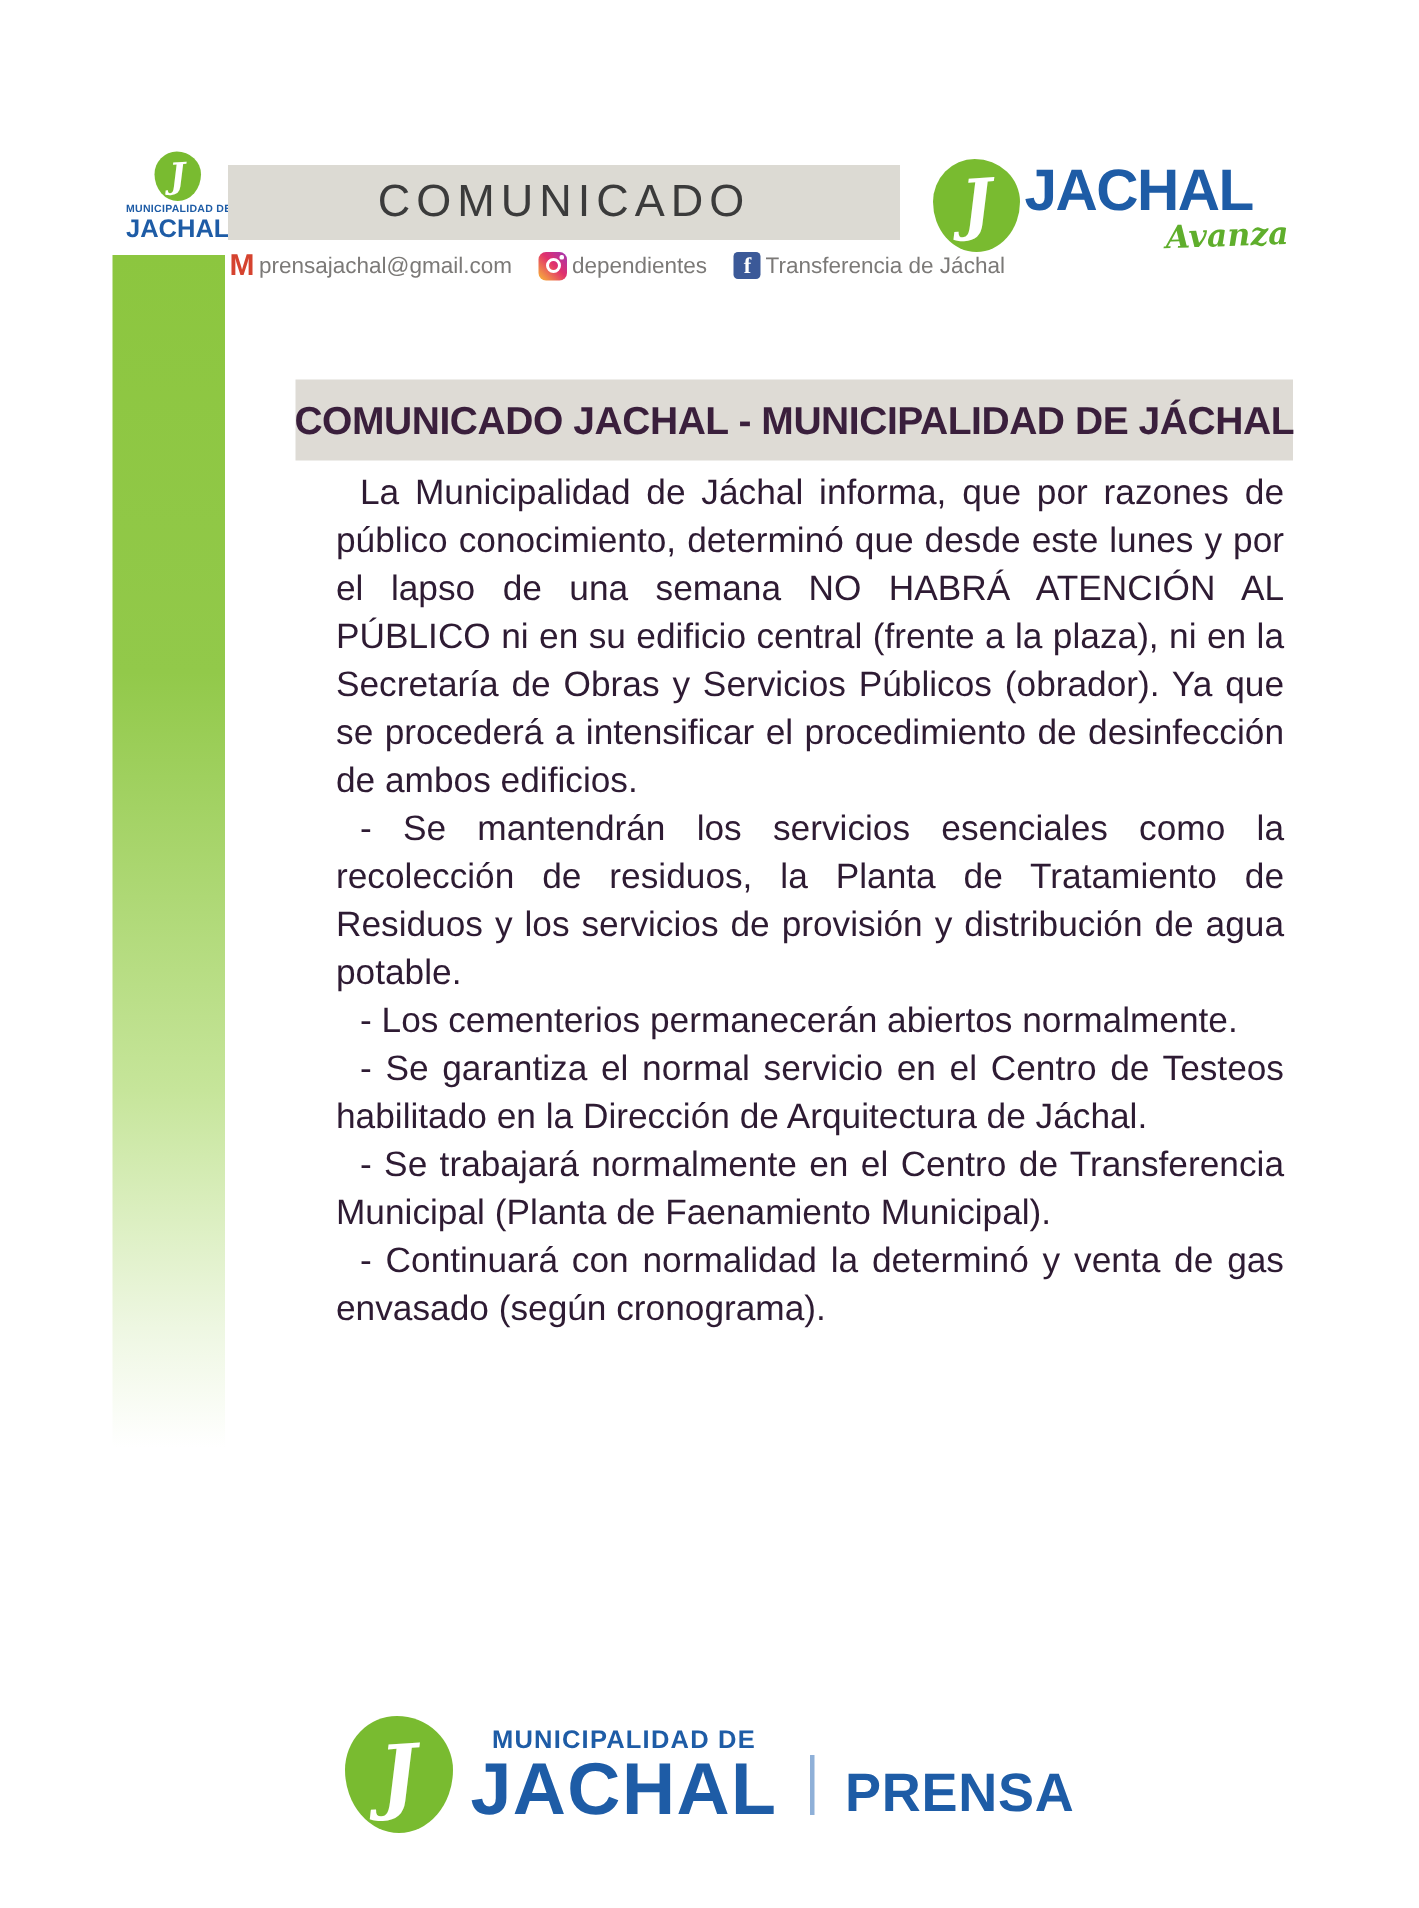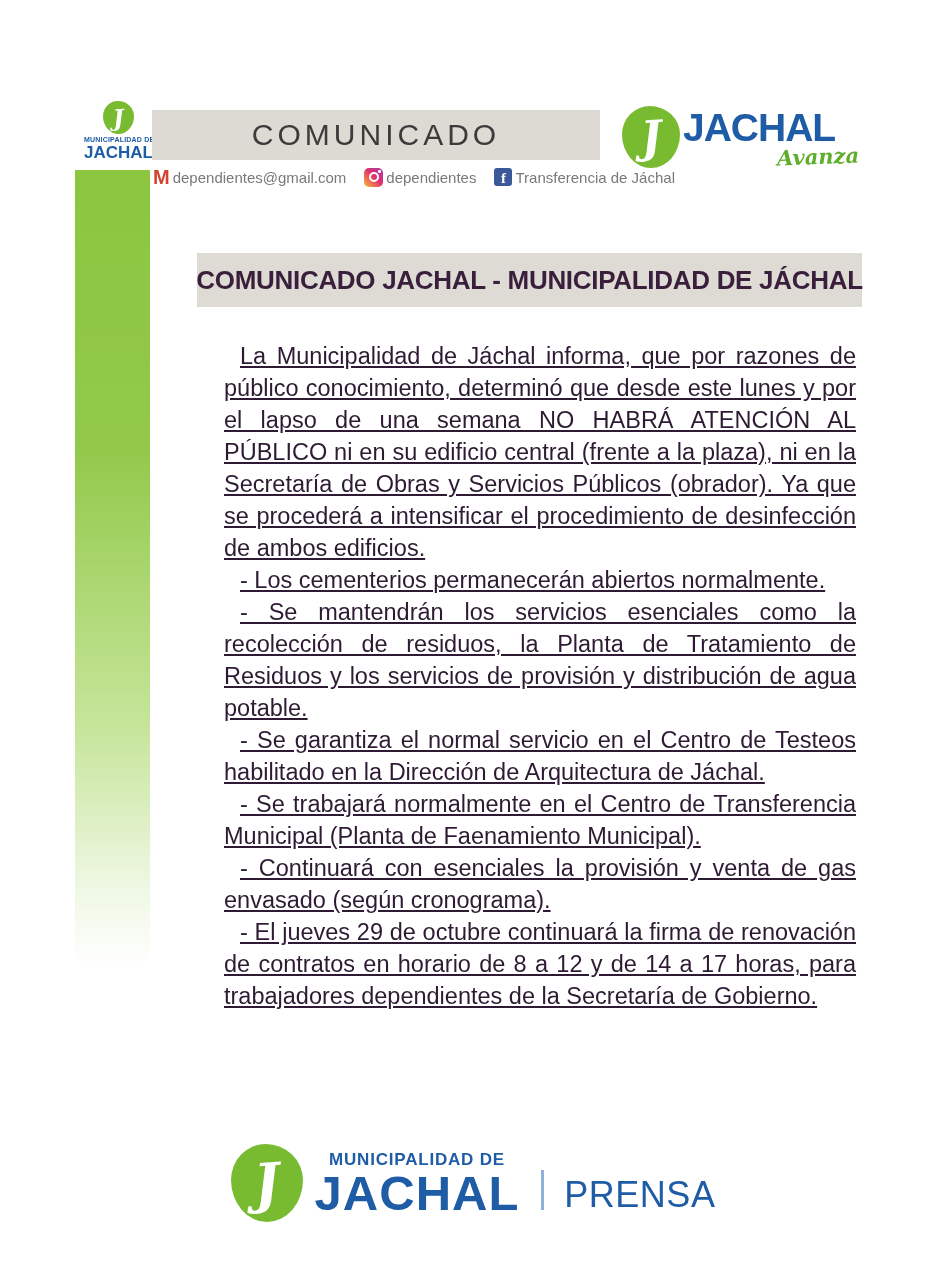--- a/index.html
+++ b/index.html
@@ -59,32 +59,32 @@
 
   
   .green-ribbon{position:absolute;left:75px;top:170px;width:75px;height:795px;
           background:linear-gradient(to bottom,#8cc63f 0%,#92c94a 35%,#c6e59a 70%,#eef7e2 90%,rgba(255,255,255,0) 100%);}
 
   
   .doc-titlebar{position:absolute;left:197px;top:253px;width:665px;height:54px;background:var(--titlebar-bg);
           display:flex;align-items:center;justify-content:center;}
   .doc-titlebar .doc-title{color:var(--titlebar-text);font-size:26px;font-weight:bold;letter-spacing:-.3px;white-space:nowrap;}
 
-  .doc-body{position:absolute;left:224px;top:340px;width:632px;color:var(--body-text);text-decoration:underline;}
+  .doc-body{position:absolute;left:224px;top:312px;width:632px;color:var(--body-text);}
   .doc-body p{font-size:23.5px;line-height:32px;text-align:justify;text-indent:16px;margin:0;}
 
   
   .footer{position:absolute;left:0;top:1144px;width:946px;display:flex;align-items:center;justify-content:center;gap:12px;}
   .footer .jmark{width:72px;height:78px;}
   .footer .jmark .mono{font-size:54px;}
   .footer-brand{text-align:center;}
   .footer-brand .muni-line{color:var(--brand-blue);font-size:17px;font-weight:bold;letter-spacing:.8px;white-space:nowrap;}
   .footer-brand .jachal-line{color:var(--brand-blue);font-size:49px;font-weight:bold;letter-spacing:1px;line-height:.95;}
   .footer-divider{width:3px;height:40px;background:var(--divider-blue);margin:14px 8px 0 10px;}
-  .footer-prensa{color:var(--brand-blue);font-size:36px;font-weight:normal;letter-spacing:.5px;margin-top:24px;}
+  .footer-prensa{color:var(--brand-blue);font-size:36px;font-weight:bold;letter-spacing:.5px;margin-top:24px;}
 </style>
 </head>
 <body>
 
 <div class="page">
 
   <div class="logo-left">
     <div class="jmark">
       <span class="mono">J</span>
     </div>
@@ -100,21 +100,21 @@
     <div class="jmark">
       <span class="mono">J</span>
     </div>
     <div class="name">JACHAL</div>
     <div class="tagline">Avanza</div>
   </div>
 
   <div class="contact-row">
     <div class="contact-item">
       <span class="gmail-m">M</span>
-      <span>dependientes@gmail.com</span>
+      <span>prensajachal@gmail.com</span>
     </div>
     <div class="contact-item">
       <span class="ig-icon">
         <span class="ig-lens"></span>
         <span class="ig-flash"></span>
       </span>
       <span>dependientes</span>
     </div>
     <div class="contact-item">
       <span class="fb-icon">f</span>
@@ -123,26 +123,25 @@
   </div>
 
   <div class="green-ribbon"></div>
 
   <div class="doc-titlebar">
     <span class="doc-title">COMUNICADO JACHAL - MUNICIPALIDAD DE JÁCHAL</span>
   </div>
 
   <div class="doc-body">
     <p>La Municipalidad de Jáchal informa, que por razones de público conocimiento, determinó que desde este lunes y por el lapso de una semana NO HABRÁ ATENCIÓN AL PÚBLICO ni en su edificio central (frente a la plaza), ni en la Secretaría de Obras y Servicios Públicos (obrador). Ya que se procederá a intensificar el procedimiento de desinfección de ambos edificios.</p>
+    <p>- Se mantendrán los servicios esenciales como la recolección de residuos, la Planta de Tratamiento de Residuos y los servicios de provisión y distribución de agua potable.</p>
     <p>- Los cementerios permanecerán abiertos normalmente.</p>
-    <p>- Se mantendrán los servicios esenciales como la recolección de residuos, la Planta de Tratamiento de Residuos y los servicios de provisión y distribución de agua potable.</p>
     <p>- Se garantiza el normal servicio en el Centro de Testeos habilitado en la Dirección de Arquitectura de Jáchal.</p>
     <p>- Se trabajará normalmente en el Centro de Transferencia Municipal (Planta de Faenamiento Municipal).</p>
-    <p>- Continuará con esenciales la provisión y venta de gas envasado (según cronograma).</p>
-    <p>- El jueves 29 de octubre continuará la firma de renovación de contratos en horario de 8 a 12 y de 14 a 17 horas, para trabajadores dependientes de la Secretaría de Gobierno.</p>
+    <p>- Continuará con normalidad la determinó y venta de gas envasado (según cronograma).</p>
   </div>
 
   <div class="footer">
     <div class="jmark">
       <span class="mono">J</span>
     </div>
     <div class="footer-brand">
       <div class="muni-line">MUNICIPALIDAD DE</div>
       <div class="jachal-line">JACHAL</div>
     </div>

